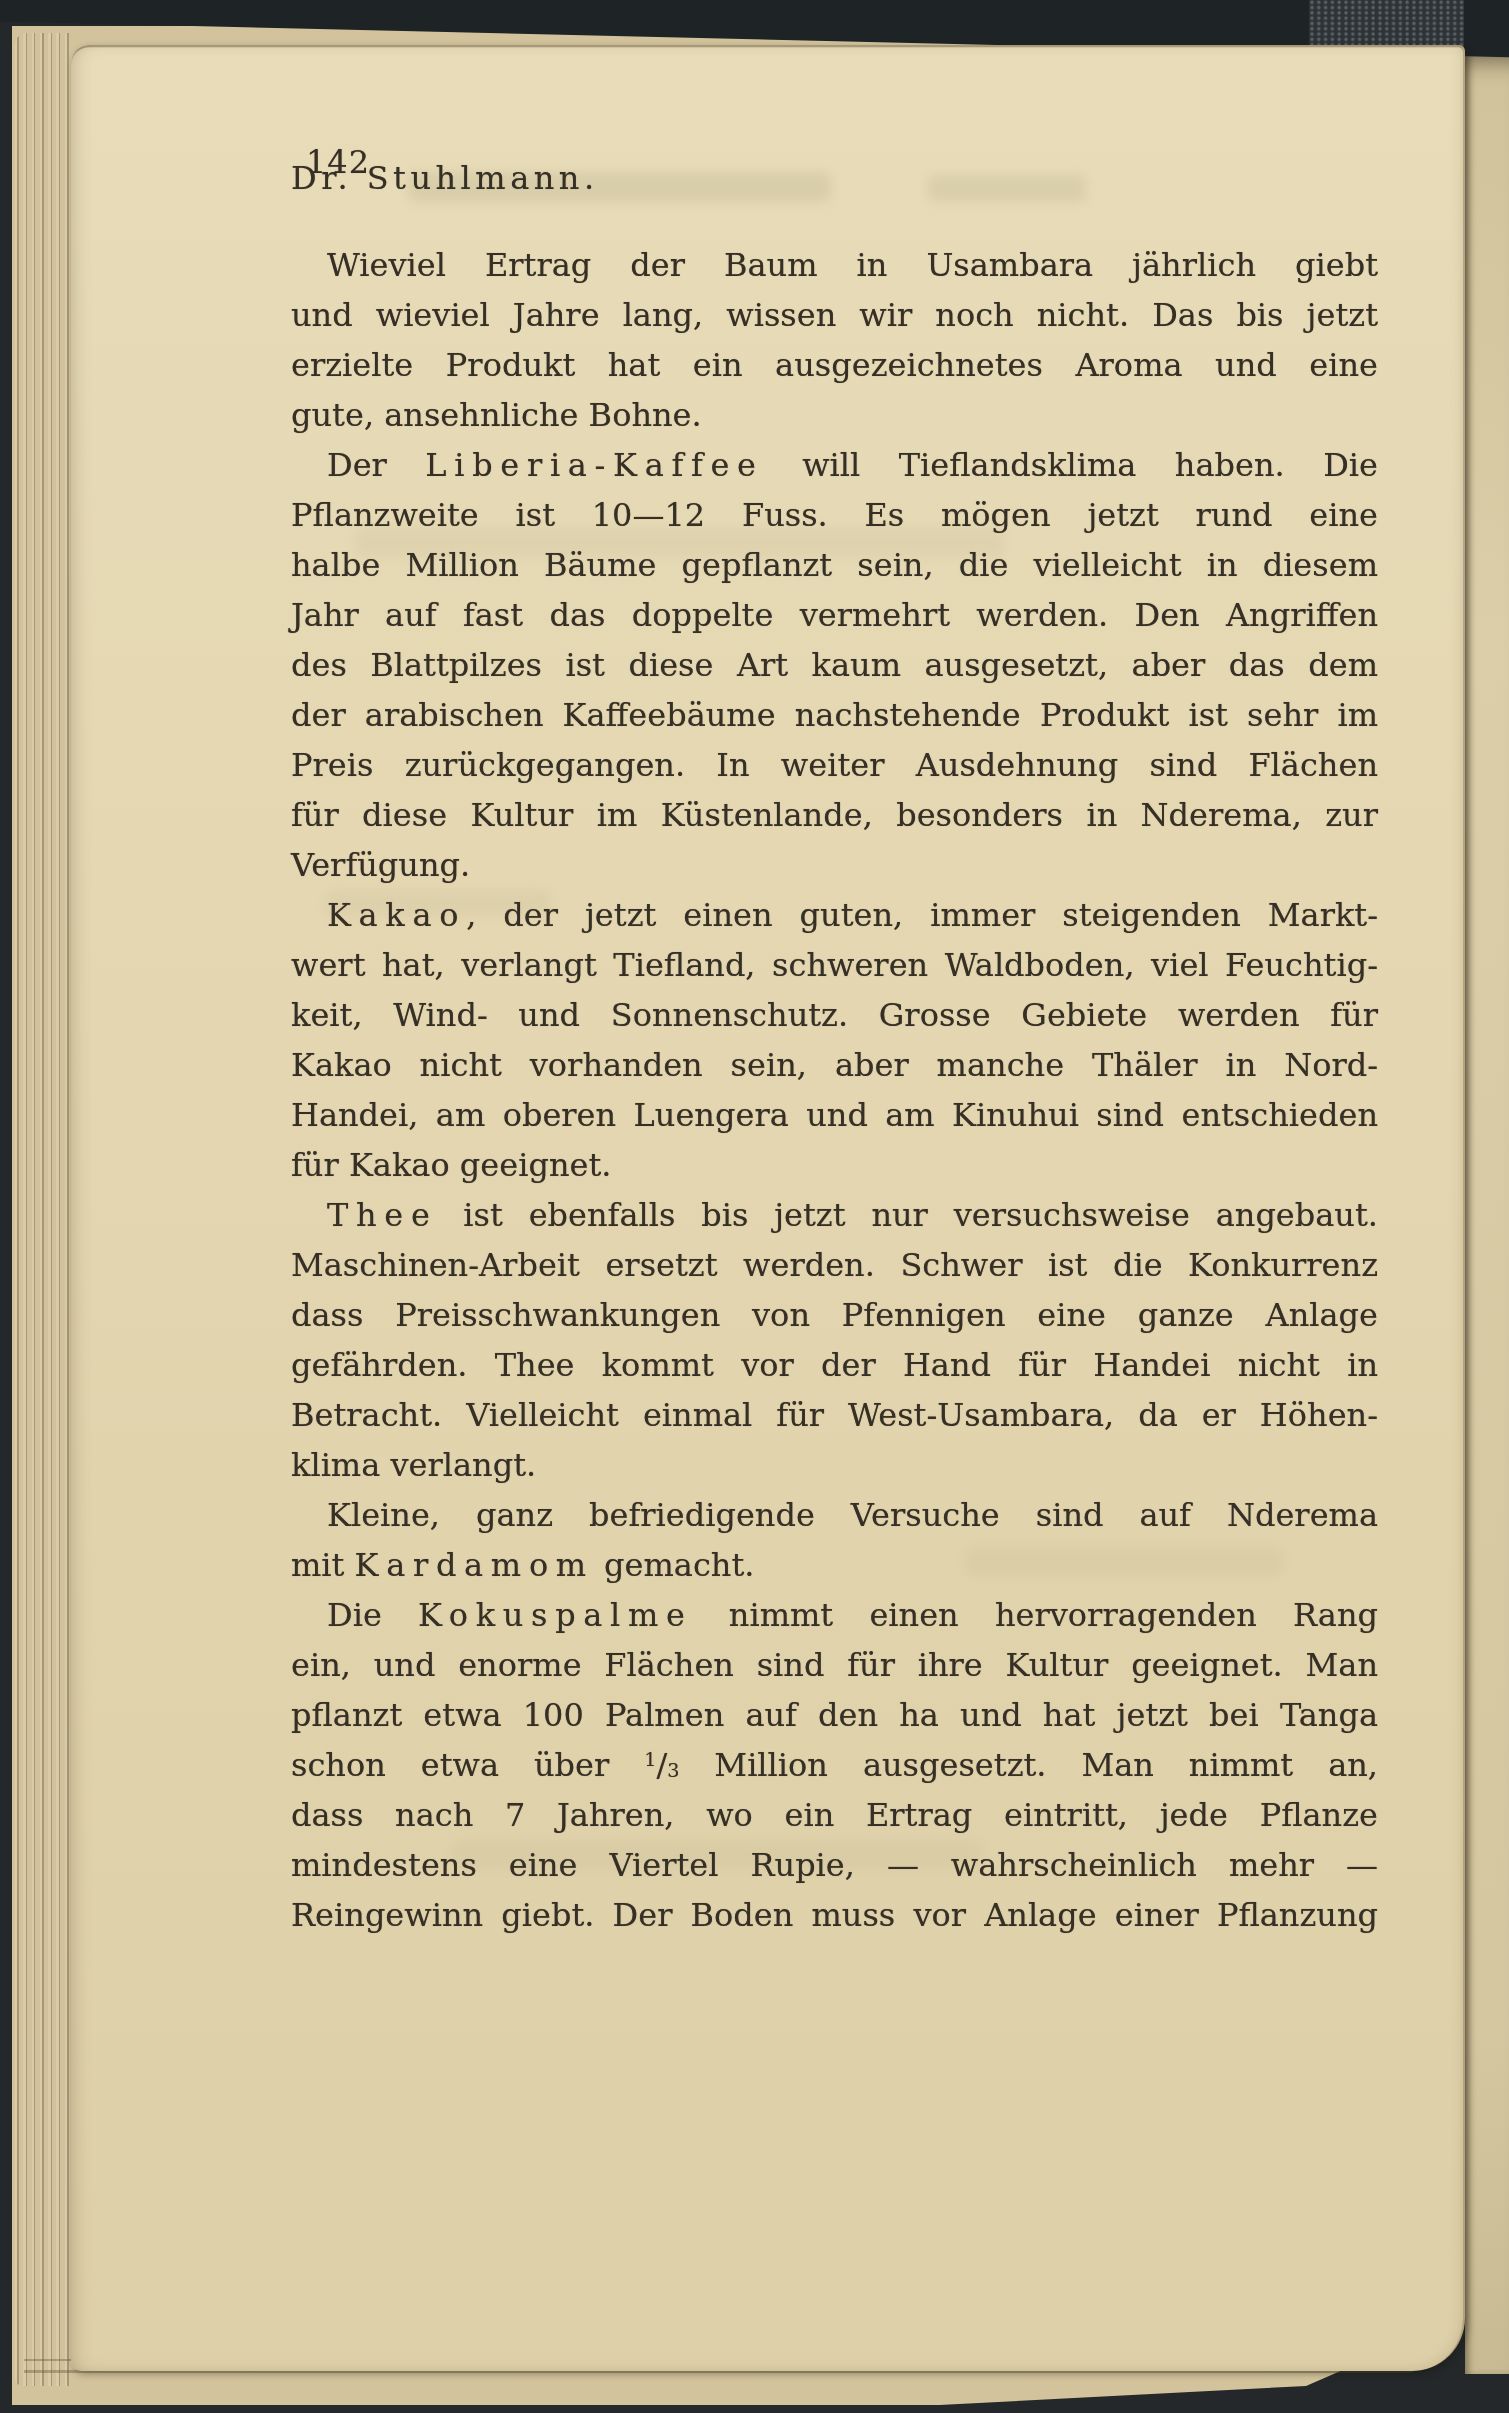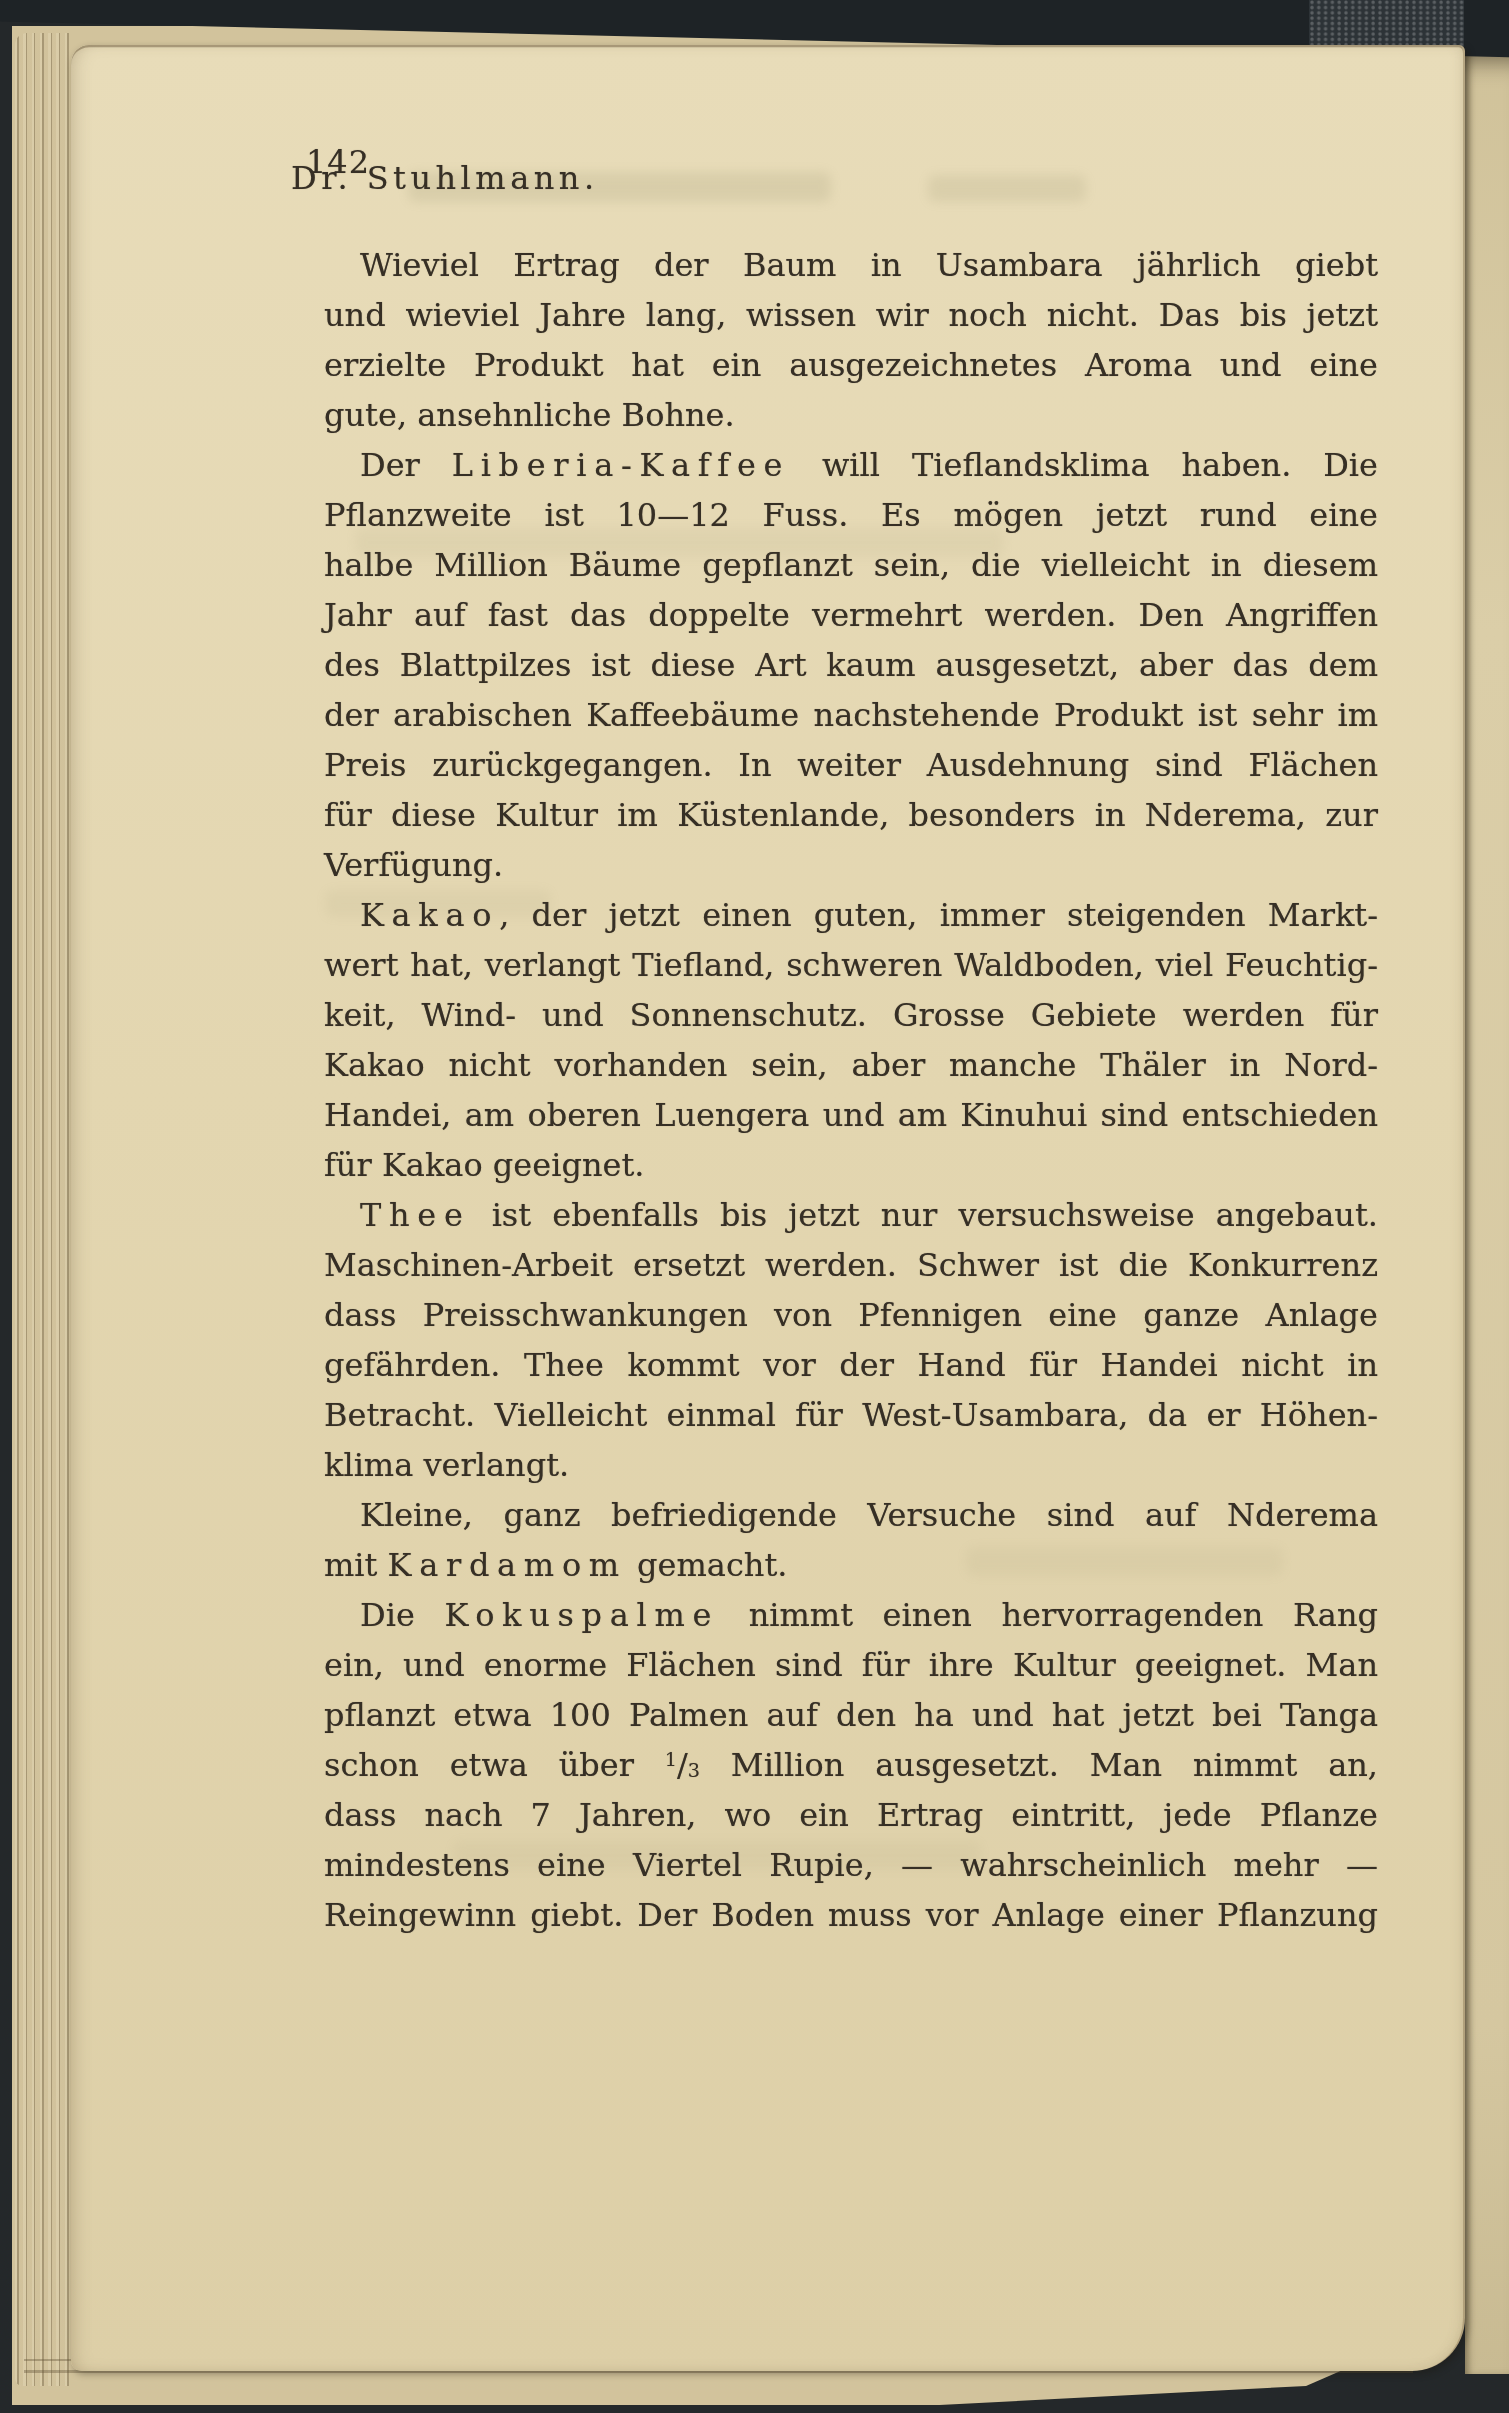--- a/index.html
+++ b/index.html
@@ -68,21 +68,21 @@
   .running-header{
     position:absolute;left:220px;top:113px;width:1087px;height:41px;line-height:41px;
     font-size:32px;letter-spacing:.14em;
     text-shadow:0 0 0.8px rgba(54,47,37,.5);
   }
   .body-text{
     position:absolute;left:220px;top:195px;width:1087px;
     font-size:32px;
     text-shadow:0 0 0.8px rgba(54,47,37,.5);
   }
-  .line{height:50px;line-height:50px;text-align:left;margin-left:33px;}
+  .line{height:50px;line-height:50px;text-align:left;}
   .line.j{text-align:justify;text-align-last:justify;}
   .line.ind{padding-left:36px;}
   .sp{letter-spacing:.24em;}
   .fr sup{font-size:60%;vertical-align:.5em;line-height:0;}
   .fr .fd{font-size:60%;vertical-align:-.04em;line-height:0;}
   
   .ghost{position:absolute;background:#8f8a64;filter:blur(5.3px);border-radius:7.5px;}
   .g1{left:337px;top:127px;width:423px;height:30px;opacity:.16;}
   .g2{left:857px;top:130px;width:158px;height:27px;opacity:.15;}
   .g3{left:284px;top:483px;width:649px;height:29px;opacity:.08;}

